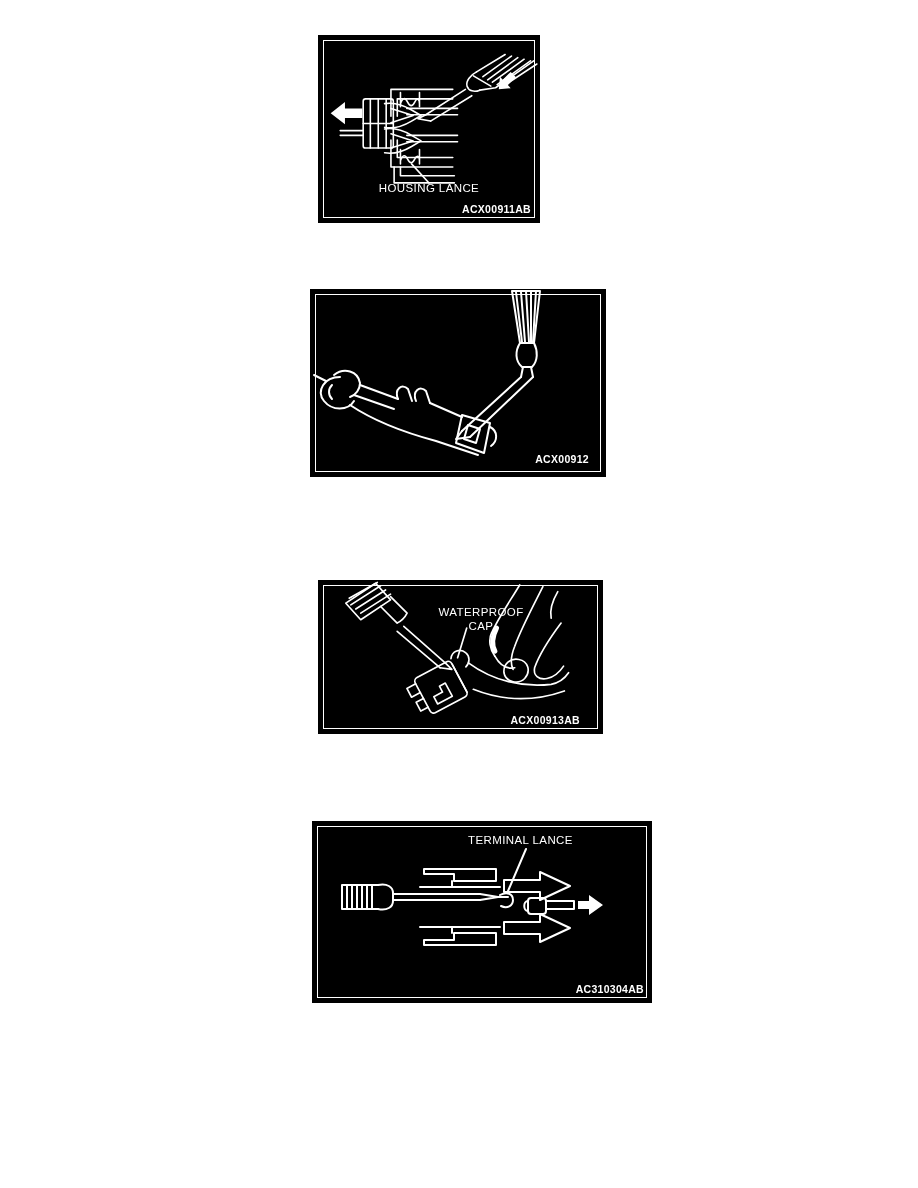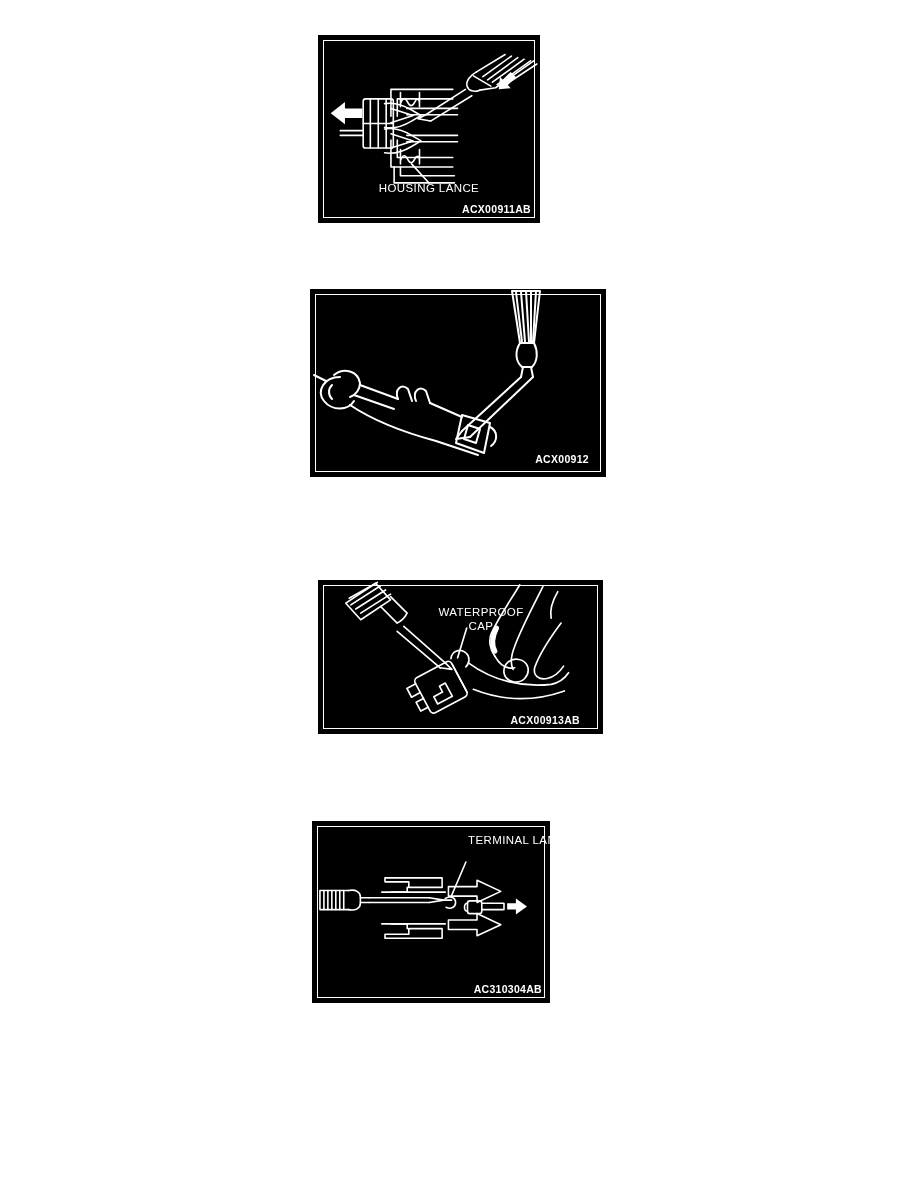--- a/index.html
+++ b/index.html
@@ -9,21 +9,21 @@
   .frame{position:absolute;inset:5px;border:1.5px solid #ffffff;}
   .art{position:absolute;inset:0;width:100%;height:100%;}
   .ln{stroke:#ffffff;stroke-width:2;fill:none;stroke-linecap:round;stroke-linejoin:round;}
   .fill{fill:#ffffff;stroke:none;}
   .caption{position:absolute;color:#ffffff;font-size:11.5px;line-height:1.25;letter-spacing:.4px;}
   .figid{position:absolute;color:#ffffff;font-size:10.5px;font-weight:bold;letter-spacing:.3px;}
   
   .p1{left:318px;top:35px;width:222px;height:188px;}
   .p2{left:310px;top:289px;width:296px;height:188px;}
   .p3{left:318px;top:580px;width:285px;height:154px;text-align:center;}
-  .p4{left:312px;top:821px;width:238px;height:182px;}
+  .p4{left:312px;top:821px;width:340px;height:182px;}
   
   .cap1{left:0;right:0;top:146px;text-align:center;}
   .cap3{left:117px;top:25px;width:92px;}
   .cap4{left:156px;top:12px;white-space:nowrap;}
   .id1{right:9px;bottom:8px;margin-top:40px;}
   .id2{right:17px;bottom:12px;}
   .id3{right:23px;bottom:8px;}
   .id4{right:8px;bottom:8px;}
 </style>
 </head>

